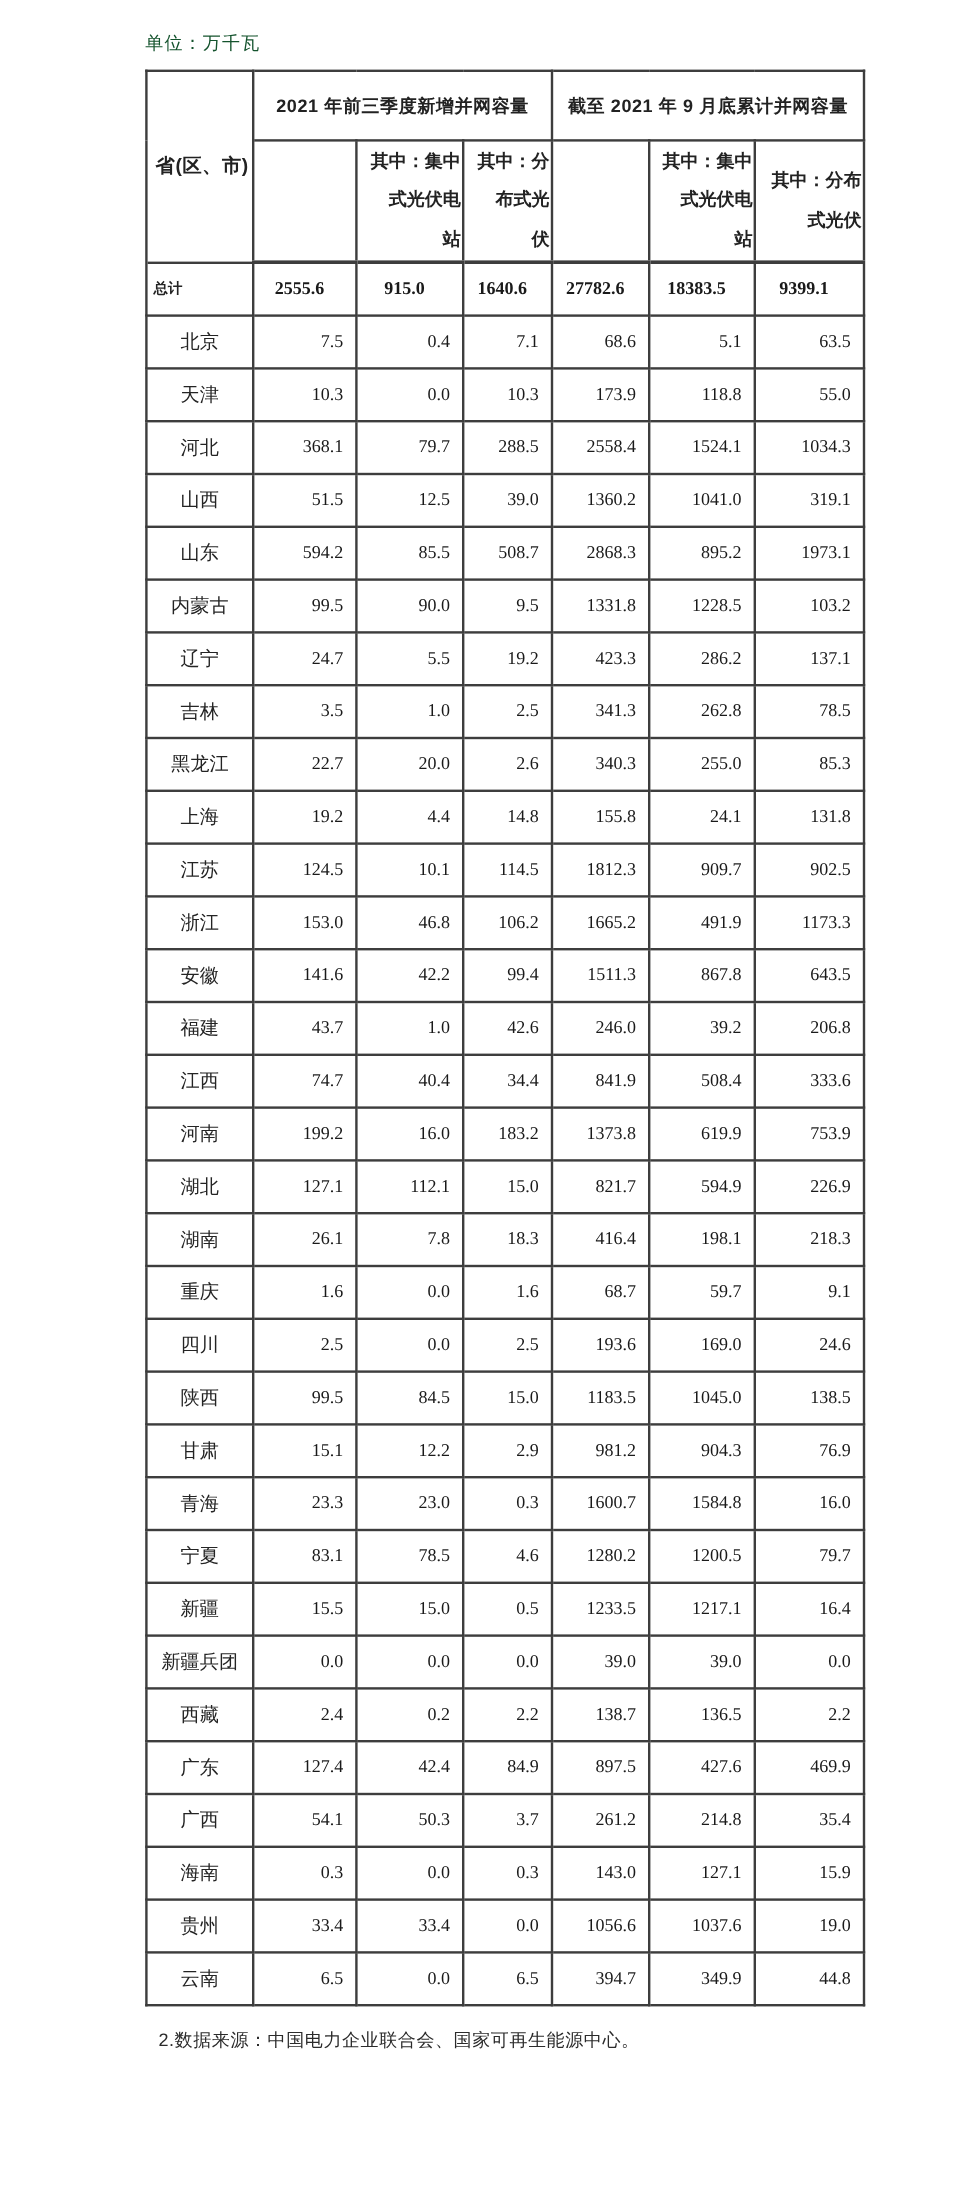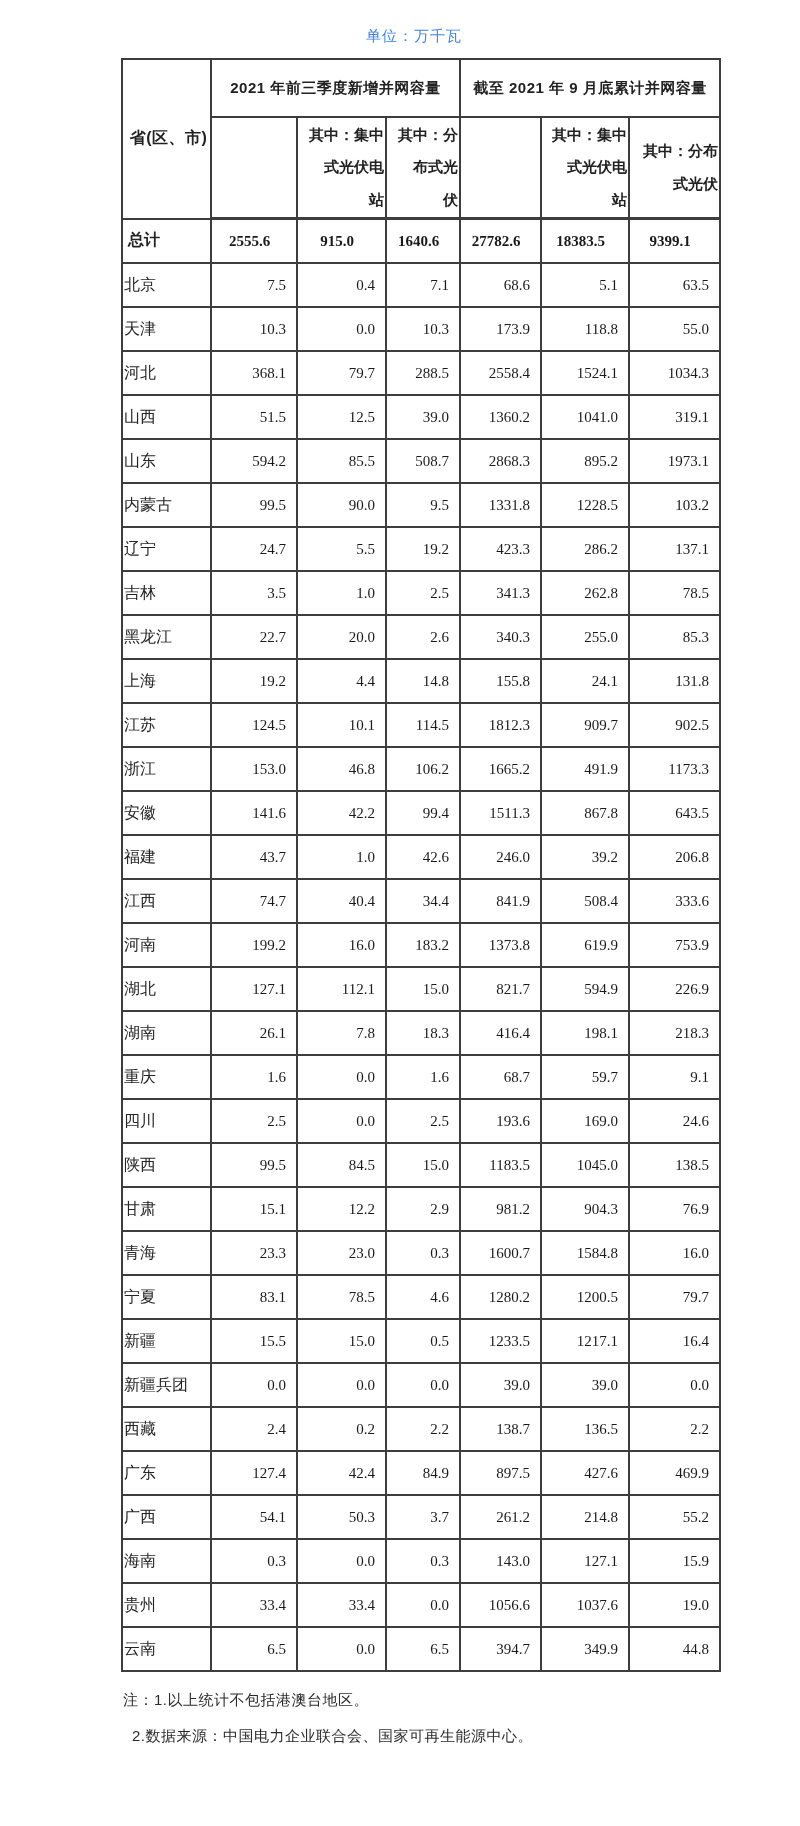--- a/index.html
+++ b/index.html
@@ -15,25 +15,25 @@
     overflow: hidden;
     position: relative;
   }
   .page {
     width: 598px;
     margin-left: 121px;
   }
   .unit-label {
     margin-top: 27px;
     margin-bottom: 12px;
-    text-align: center;
+    text-align: left;
     padding-right: 12px;
     font-family: "Liberation Sans", sans-serif;
     font-size: 15px;
-    color: #3b82f6;
+    color: #14532d;
     letter-spacing: 1px;
   }
   table.pv-table {
     border-collapse: collapse;
     table-layout: fixed;
     width: 598px;
   }
   .pv-table th, .pv-table td {
     border: 2px solid #3d3d3d;
     overflow: hidden;
@@ -66,39 +66,40 @@
     font-size: 16px;
     letter-spacing: 0.5px;
     border-bottom: 1px solid #f9a8d4;
   }
   .pv-table tbody td {
     height: 40px;
     vertical-align: middle;
     background: #ffffff;
   }
   .pv-table td.province {
+    text-align: center;
     font-size: 16px;
     color: #242424;
   }
   .pv-table td.num {
     text-align: right;
     padding-right: 10px;
     font-size: 15px;
     font-family: "Liberation Serif", serif;
     color: #1a1a1a;
   }
   .pv-table tr.total-row td {
     font-weight: bold;
     text-align: center;
   }
   .pv-table tr.total-row td.province {
     text-align: left;
     padding-left: 5px;
     font-family: "Liberation Sans", sans-serif;
-    font-size: 16px;
+    font-size: 12px;
   }
   .notes {
     margin-top: 19px;
     font-family: "Liberation Sans", sans-serif;
     font-size: 15px;
     color: #2b2b2b;
     letter-spacing: 0.5px;
   }
   .note-line-1 {
     margin: 0 0 0 2px;
@@ -408,21 +409,21 @@
           <td class="num">427.6</td>
           <td class="num">469.9</td>
         </tr>
         <tr>
           <td class="province">广西</td>
           <td class="num">54.1</td>
           <td class="num">50.3</td>
           <td class="num">3.7</td>
           <td class="num">261.2</td>
           <td class="num">214.8</td>
-          <td class="num">55.2</td>
+          <td class="num">35.4</td>
         </tr>
         <tr>
           <td class="province">海南</td>
           <td class="num">0.3</td>
           <td class="num">0.0</td>
           <td class="num">0.3</td>
           <td class="num">143.0</td>
           <td class="num">127.1</td>
           <td class="num">15.9</td>
         </tr>
@@ -441,17 +442,16 @@
           <td class="num">0.0</td>
           <td class="num">6.5</td>
           <td class="num">394.7</td>
           <td class="num">349.9</td>
           <td class="num">44.8</td>
         </tr>
       </tbody>
   </table>
 
   <div class="notes">
-    <p class="note-line-1">注：1.以上统计不包括港澳台地区。</p>
     <p class="note-line-2">2.数据来源：中国电力企业联合会、国家可再生能源中心。</p>
   </div>
 
 </div>
 
 </body></html>

